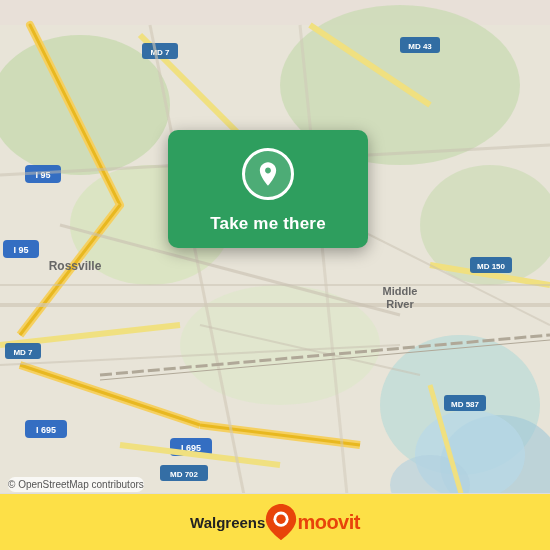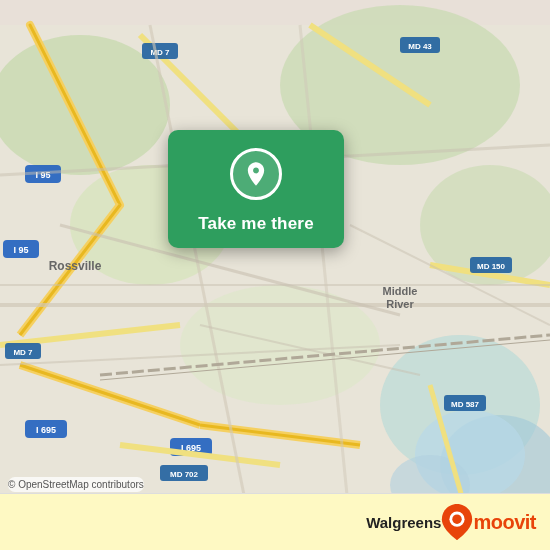--- a/index.html
+++ b/index.html
@@ -24,21 +24,21 @@
       position: absolute;
       top: 0; left: 0;
       width: 100%; height: 100%;
     }
 
     
     .popup-card {
       position: absolute;
       top: 130px;
       left: 168px;
-      width: 176px;
+      width: 200px;
       background: #2e9e5e;
       border-radius: 10px;
       display: flex;
       flex-direction: column;
       align-items: center;
       padding: 18px 16px 14px 16px;
       box-shadow: 0 4px 16px rgba(0,0,0,0.35);
       z-index: 10;
     }
 
@@ -69,25 +69,25 @@
       cursor: pointer;
       letter-spacing: 0.2px;
     }
 
     
     .bottom-bar {
       position: absolute;
       bottom: 0;
       left: 0;
       width: 100%;
-      background: #fef9c3;
+      background: #fde047;
       padding: 10px 14px 10px 14px;
       display: flex;
       align-items: center;
-      justify-content: flex-end;
+      justify-content: center;
       border-top: 1px solid #ddd;
       z-index: 20;
     }
 
     .bottom-bar-left {
       display: flex;
       flex-direction: column;
     }
 
     .bottom-bar-place {

